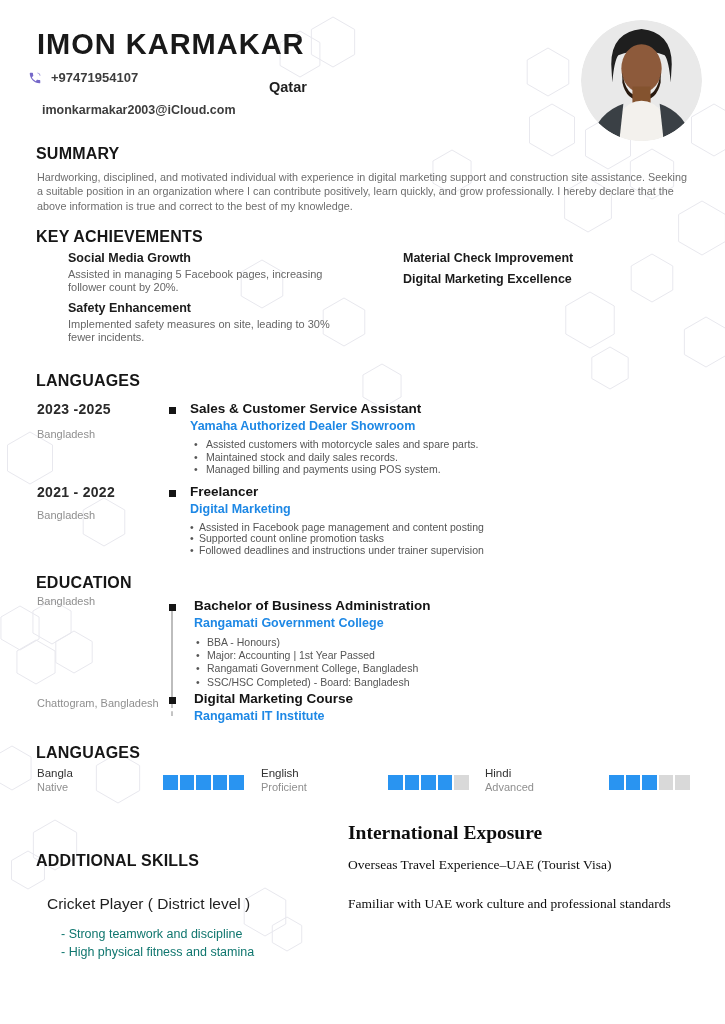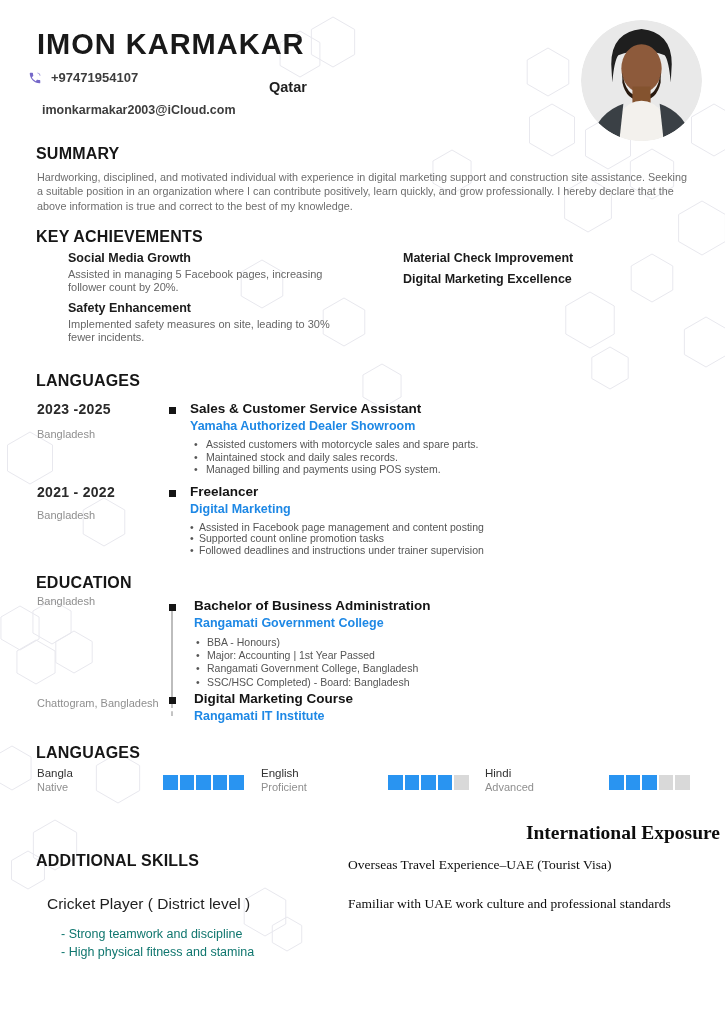--- a/index.html
+++ b/index.html
@@ -62,21 +62,21 @@
   .sq-filled { background:#2994f1; }
   .sq-empty  { background:#d9d9d9; }
 
   
   .skill-main { position:absolute; left:47px; top:895px; font-size:15.5px; color:#1f1f1f; }
   .skill-points { position:absolute; left:61px; top:927px; font-size:12.5px; color:#0f766e; }
   .skill-points div { margin-bottom:4px; }
 
   .intl { position:absolute; left:348px; top:822px; width:372px;
           font-family:"Liberation Serif", serif; color:#0d0d0d; }
-  .intl-h { font-size:19.5px; font-weight:700;text-align:right; }
+  .intl-h { font-size:19.5px; font-weight:700; }
   .intl-line1 { margin-top:13px; font-size:13.5px; }
   .intl-line2 { margin-top:23px; font-size:13.5px; }
 </style>
 </head>
 <body>
 
 <div class="page">
 
   <svg class="bg-hex" viewBox="0 0 725 1024">
     <defs>

